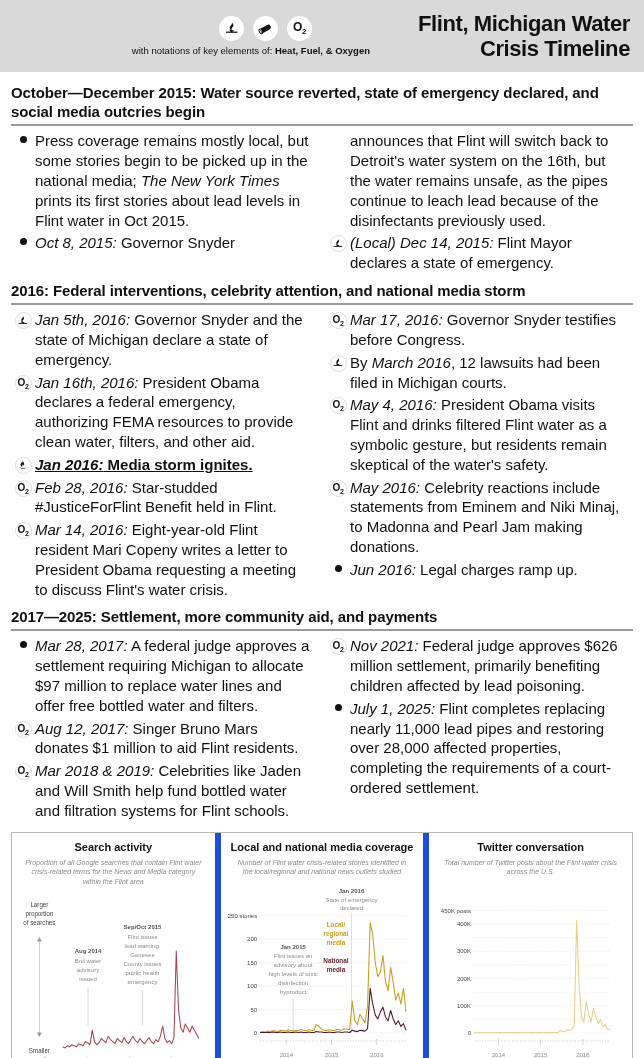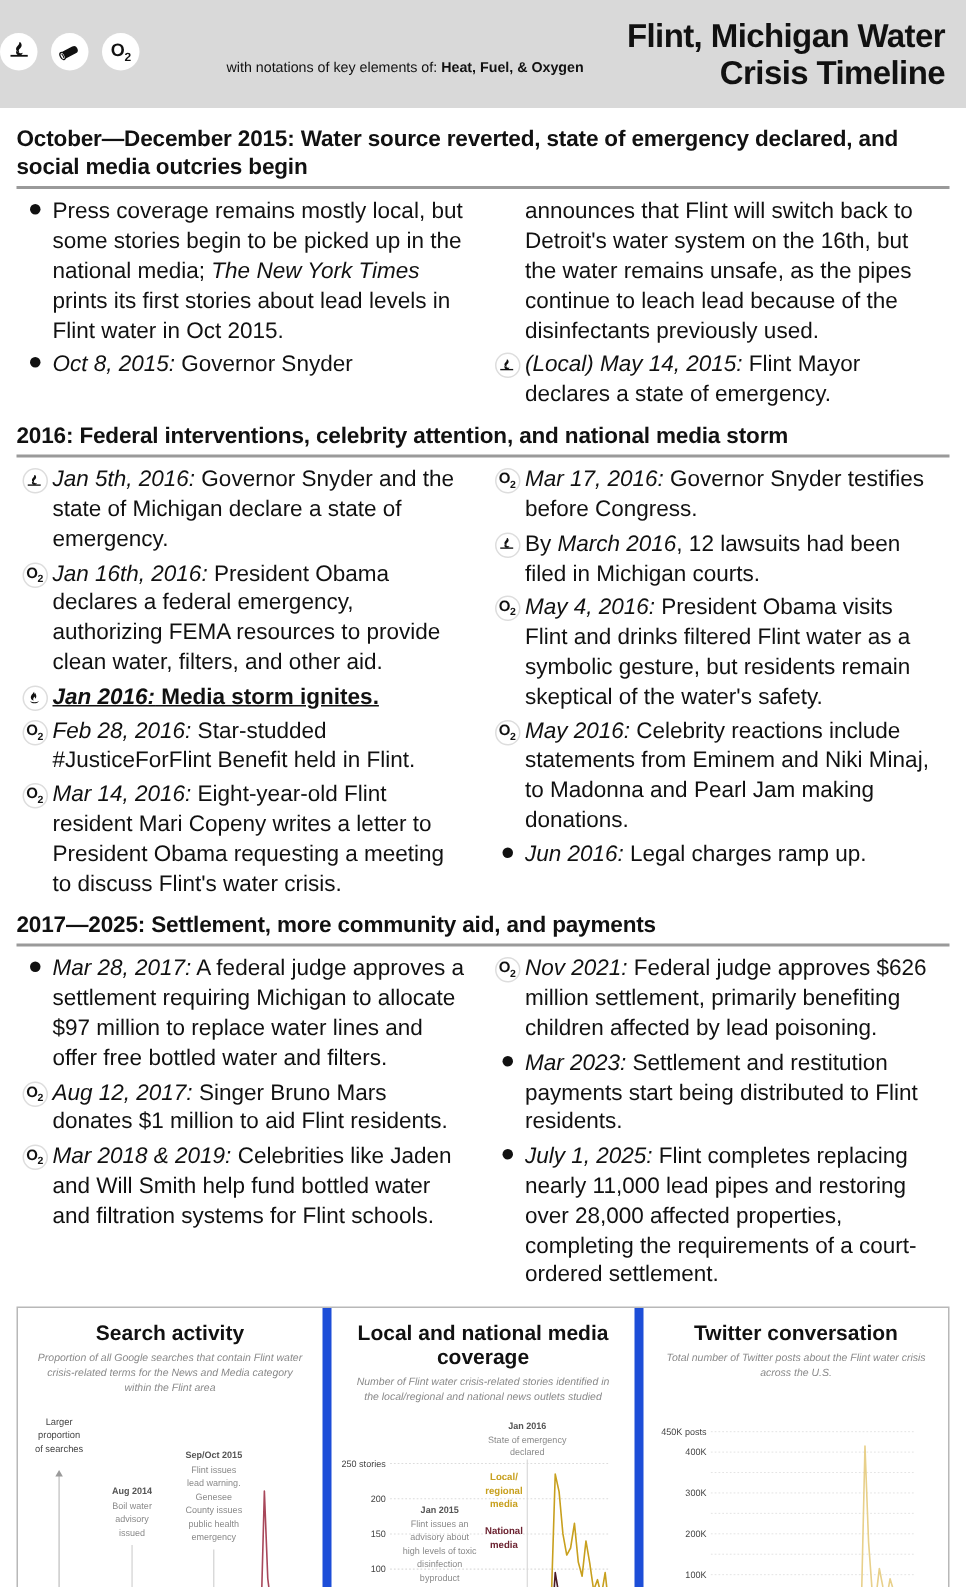--- a/index.html
+++ b/index.html
@@ -17,21 +17,21 @@
     height: 72px;
     background: #d9d9d9;
     display: flex;
     align-items: center;
     padding: 0 14px 0 0;
     position: relative;
   }
   .header-left {
     flex: 1 1 auto;
     display: flex;
-    flex-direction: row;
+    flex-direction: column;
     align-items: flex-end;
     justify-content: center;
     padding-right: 8px;
   }
   .icon-row { display: flex; gap: 9px; margin-bottom: 4px; margin-right: 58px; }
   .icon-circle {
     width: 25px; height: 25px; border-radius: 50%;
     background: #ffffff;
     display: flex; align-items: center; justify-content: center;
   }
@@ -112,21 +112,21 @@
     display: flex;
     height: 278px;
   }
   .chart-panel {
     flex: 1 1 0;
     padding: 8px 6px 4px 6px;
     position: relative;
   }
   .chart-panel + .chart-panel { border-left: 6px solid #1d4ed8; }
   .ch-title {
-    text-align:center; font-size: 14px; font-weight:700; color:#111;
+    text-align:center; font-size: 11px; font-weight:700; color:#111;
     margin-bottom: 5px;
   }
   .ch-sub {
     text-align:center; font-size: 7px; font-style: italic; color:#8a8a8a;
     line-height: 1.38; margin-bottom: 6px; padding: 0 6px;
   }
   .plotwrap { position: relative; width: 100%; height: 190px; }
   .plotwrap svg { display:block; width:100%; height:100%; }
   .axis-lab { font-size: 6.2px; fill: #8a8a8a; font-family:"Liberation Sans", sans-serif; }
   .axis-lab-dark { font-size: 6.2px; fill:#444; font-family:"Liberation Sans", sans-serif; }
@@ -198,21 +198,21 @@
           <div class="item">
             <div class="marker">
               <span class="mk-circle">
                 <svg width="12" height="12" viewBox="0 0 16 16">
                   <path d="M8.6 2.2c.9 1.1 1.1 2.2.5 3.2-.5.9-1.5 1.3-1.6 2.3-.05.5.2.9.5 1.2-1.5-.2-2.4-1.2-2.3-2.4.1-1.2 1.2-1.8 1.8-2.8.3-.5.4-1 .3-1.5z" fill="#111"></path>
                   <path d="M7.3 8.6c.35.55 1 .9 1.75.9.4 0 .78-.1 1.1-.27-.2 1.0-1.1 1.75-2.2 1.75-1.25 0-2.25-.95-2.25-2.1 0-.4.12-.78.33-1.1.15.4.5.7.9.8z" fill="#111"></path>
                   <rect x="2" y="10.6" width="11.5" height="1.2" fill="#111"></rect>
                 </svg>
               </span>
             </div>
-            <div class="itxt"><i>(Local) May 14, 2015:</i><span> Flint Mayor declares a state of emergency.</span></div>
+            <div class="itxt"><i>(Local) Dec 14, 2015:</i><span> Flint Mayor declares a state of emergency.</span></div>
           </div>
         </div>
       </div>
     </div>
     <div class="section">
       <div class="section-head">2016: Federal interventions, celebrity attention, and national media storm</div>
       <div class="cols">
         <div class="col">
           <div class="item">
             <div class="marker">
@@ -336,26 +336,20 @@
           </div>
         </div>
         <div class="col">
           <div class="item">
             <div class="marker">
               <span class="mk-circle">
                 <span class="o2-glyph">O<sub>2</sub></span>
               </span>
             </div>
             <div class="itxt"><i>Nov 2021:</i><span> Federal judge approves $626 million settlement, primarily benefiting children affected by lead poisoning.</span></div>
-          </div>
-          <div class="item">
-            <div class="marker">
-              <span class="dot"></span>
-            </div>
-            <div class="itxt"><i>Mar 2023:</i><span> Settlement and restitution payments start being distributed to Flint residents.</span></div>
           </div>
           <div class="item">
             <div class="marker">
               <span class="dot"></span>
             </div>
             <div class="itxt"><i>July 1, 2025:</i><span> Flint completes replacing nearly 11,000 lead pipes and restoring over 28,000 affected properties, completing the requirements of a court-ordered settlement.</span></div>
           </div>
         </div>
       </div>
     </div>

